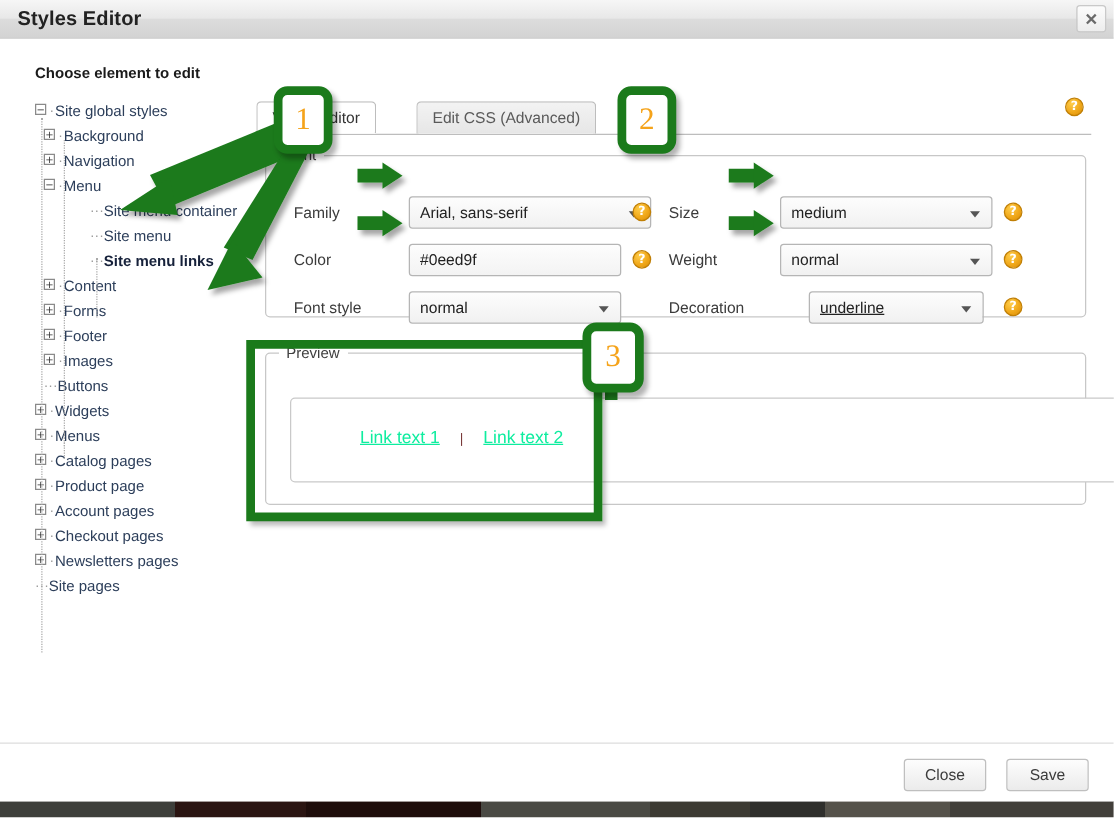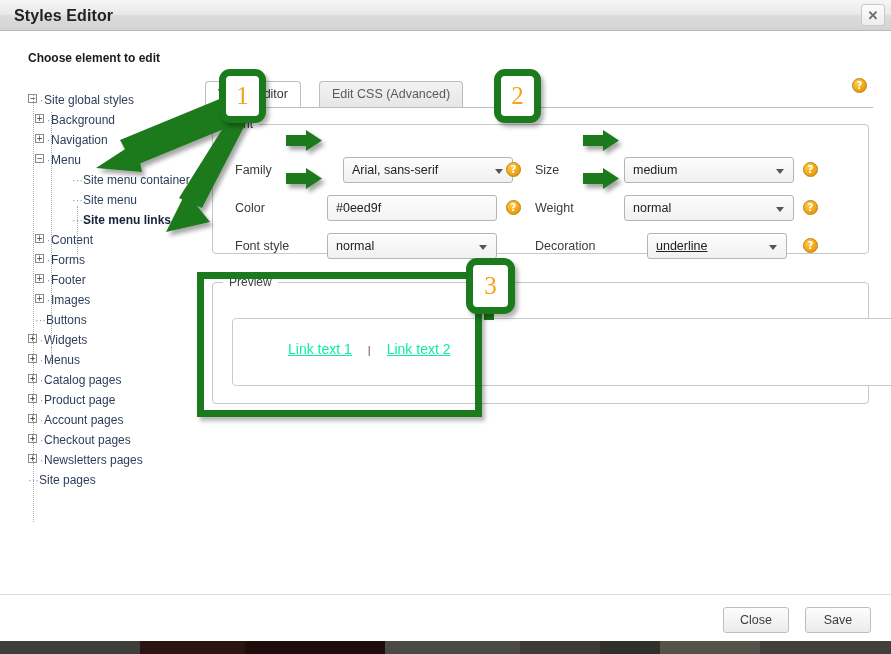--- a/index.html
+++ b/index.html
@@ -92,21 +92,21 @@
     left: 0;
     top: 0;
     width: 200px;
     padding: 20px 0 0 28px;
     box-sizing: border-box;
   }
   #tree-heading {
     font-size: 12px;
     font-weight: bold;
     color: #1b1b1b;
-    margin-bottom: 24px;
+    margin-bottom: 13px;
   }
   .tree-node {
     position: relative;
     font-size: 12px;
     color: #2c3e5a;
     height: 20px;
     line-height: 20px;
     white-space: nowrap;
   }
   .tree-node .tog {
@@ -196,21 +196,21 @@
   }
   .tab.active {
     left: 0;
     background: #ffffff;
     color: #333333;
     z-index: 3;
     border-bottom: 1px solid #ffffff;
     top: 0;
   }
   .tab.inactive {
-    left: 114px;
+    left: 128px;
     background: linear-gradient(180deg, #f3f3f3 0%, #e6e6e6 100%);
     color: #5a5a5a;
   }
 
   
   fieldset.panel {
     border: 1px solid #c7c7c7;
     border-radius: 4px;
     margin: 0;
     padding: 0;
@@ -443,21 +443,21 @@
 
       <div id="tabs">
         <div class="tab active">Visual Editor</div>
         <div class="tab inactive">Edit CSS (Advanced)</div>
       </div>
 
       <fieldset class="panel" id="font-panel">
         <legend>Font</legend>
 
         <div class="flabel" style="left:22px; top:26px;">Family</div>
-        <div class="fctl sel" style="left:114px; top:26px; width:170px;margin-left:16px;">Arial, sans-serif</div>
+        <div class="fctl sel" style="left:114px; top:26px; width:194px;">Arial, sans-serif</div>
         <div class="help" style="left:293px; top:31px;">?</div>
 
         <div class="flabel" style="left:22px; top:64px;">Color</div>
         <div class="fctl txt" style="left:114px; top:64px; width:170px;">#0eed9f</div>
         <div class="help" style="left:293px; top:69px;">?</div>
 
         <div class="flabel" style="left:22px; top:102px;">Font style</div>
         <div class="fctl sel" style="left:114px; top:102px; width:170px;">normal</div>
 
         <div class="flabel" style="left:322px; top:26px;">Size</div>

